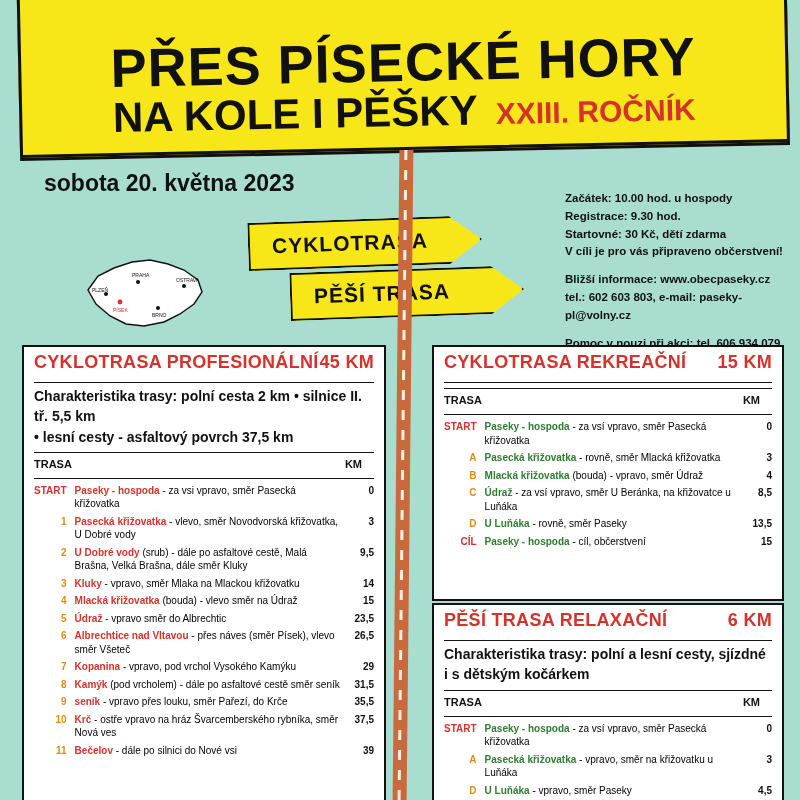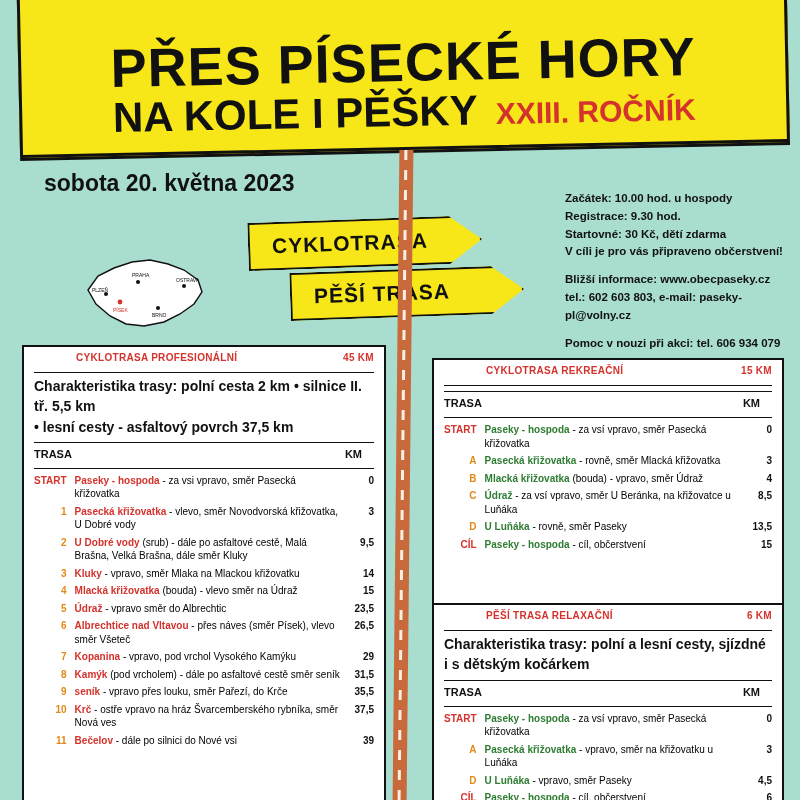--- a/index.html
+++ b/index.html
@@ -66,39 +66,38 @@
   }
   .road:before{
     content:"";position:absolute;left:5px;top:0;width:3px;height:100%;
     background:repeating-linear-gradient(to bottom,#f6efe2 0 10px,transparent 10px 20px);
   }
 
   
   .panel{position:absolute;background:#ffffff;border:2px solid #111;}
   .panel-head{
     display:flex;justify-content:space-between;align-items:center;
-    padding:5px 10px 4px 10px;font-weight:bold;color:#d4322c;font-size:10px;
+    padding:5px 10px 4px 10px;font-weight:bold;color:#d4322c;font-size:18px;
     letter-spacing:.3px;
-    margin-left:42px;
   }
   .panel-body{padding:0 10px 8px 10px;}
   .charline{font-size:14px;color:#111;line-height:1.45;font-weight:bold;}
   .hr{height:1px;background:#111;margin:5px 0 3px 0;}
   .trasa-row{display:flex;justify-content:space-between;font-size:11px;font-weight:bold;color:#111;padding:2px 12px 3px 0;}
   table{width:100%;border-collapse:collapse;}
   td{vertical-align:top;font-size:10px;line-height:1.35;padding:2px 0;}
   td.num{width:26px;color:#e08b18;font-weight:bold;text-align:right;padding-right:8px;}
   td.km{width:34px;text-align:right;font-weight:bold;color:#111;}
   .pl{color:#d4322c;font-weight:bold;}
   .pl-green{color:#2e7d32;font-weight:bold;}
   td.letter{color:#e08b18;font-weight:bold;text-align:right;padding-right:8px;width:26px;}
   .start-lbl{color:#d4322c;font-weight:bold;}
 
   #panel-pro{left:22px;top:345px;width:360px;height:470px;}
-  #panel-rek{left:432px;top:358px;width:348px;height:252px;}
+  #panel-rek{left:432px;top:345px;width:348px;height:252px;}
   #panel-pesi{left:432px;top:603px;width:348px;height:200px;}
 </style>
 </head>
 <body>
 
 <div class="banner">
   <div class="banner-inner">
     <div class="title1">PŘES PÍSECKÉ HORY</div>
     <div class="title-row">
       <div class="title2">NA KOLE I PĚŠKY</div>

